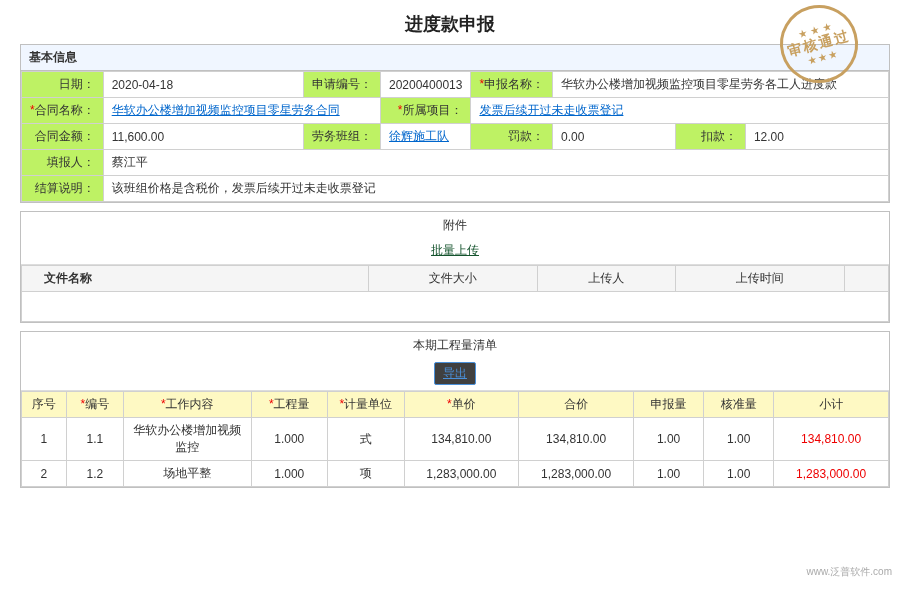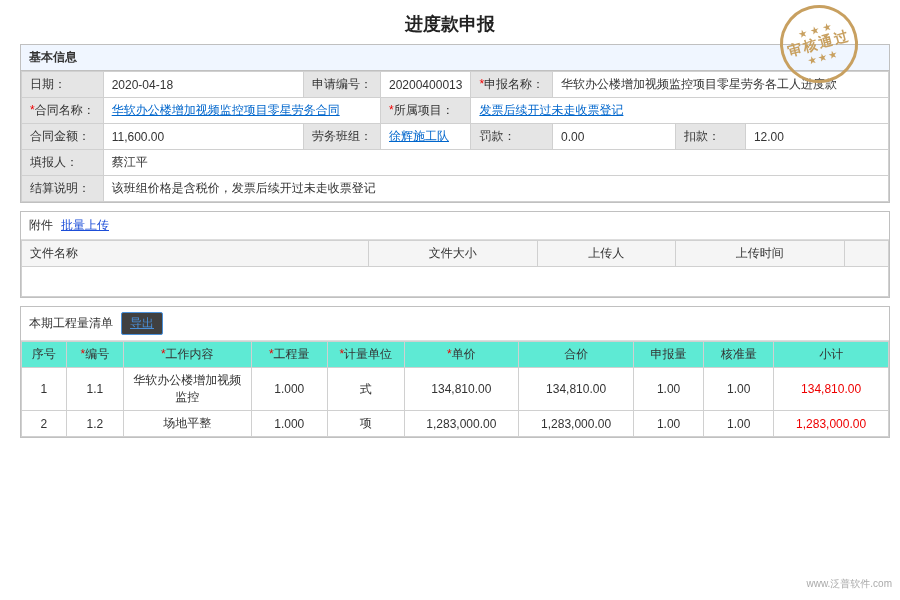--- a/index.html
+++ b/index.html
@@ -68,39 +68,41 @@
     .info-table {
       width: 100%;
       border-collapse: collapse;
     }
     .info-table td {
       border: 1px solid #d0d0d0;
       padding: 4px 8px;
       font-size: 12px;
     }
     .label-cell {
-      background: #e5e5e5;
+      background: #bef264;
+      text-align: right;
       white-space: nowrap;
       color: #333;
       width: 70px;
     }
     .required {
       color: #e00;
     }
     .link {
       color: #0066cc;
       text-decoration: underline;
       cursor: pointer;
     }
     .section-sub-header {
       padding: 5px 8px;
       display: flex;
       align-items: center;
       gap: 8px;
       border-bottom: 1px solid #ddd;
+      flex-direction: column;
     }
     .attach-table {
       width: 100%;
       border-collapse: collapse;
     }
     .attach-table th, .attach-table td {
       border: 1px solid #d0d0d0;
       padding: 4px 8px;
       font-size: 12px;
       text-align: center;
@@ -116,42 +118,42 @@
       width: 100%;
       border-collapse: collapse;
     }
     .workload-table th, .workload-table td {
       border: 1px solid #d0d0d0;
       padding: 4px 6px;
       font-size: 12px;
       text-align: center;
     }
     .workload-table th {
-      background: #5eead4;
+      background: #fef9c3;
       font-weight: normal;
     }
     .btn-export {
       background: #404040;
       border: 1px solid #4a90d9;
       color: #4a90d9;
       padding: 2px 8px;
       cursor: pointer;
       font-size: 12px;
       border-radius: 2px;
       text-decoration: underline;
     }
     .btn-upload {
-      color: #1d4ed8;
+      color: #14532d;
       text-decoration: underline;
       cursor: pointer;
       font-size: 12px;
     }
     .watermark {
       position: fixed;
-      bottom: 9px;
+      bottom: 21px;
       right: 8px;
       color: #aaa;
       font-size: 10px;
     }
   </style>
 </head>
 <body>
 
 <div class="page-title">
   <span>进度款申报</span>
@@ -219,21 +221,21 @@
 </div>
 
 <div class="section">
   <div class="section-sub-header">
     <span>附件</span>
     <span class="btn-upload link">批量上传</span>
   </div>
   <table class="attach-table">
     <thead>
       <tr>
-        <th style="width:40%; text-align:left; padding-left:8px;">文件名称</th>
+        <th style="width:40%; text-align:left; padding-left:22px;font-weight:bold;">文件名称</th>
         <th>文件大小</th>
         <th>上传人</th>
         <th>上传时间</th>
         <th></th>
       </tr>
     </thead>
     <tbody>
       <tr class="attach-body-row">
         <td colspan="5" style="height:30px;"></td>
       </tr>

